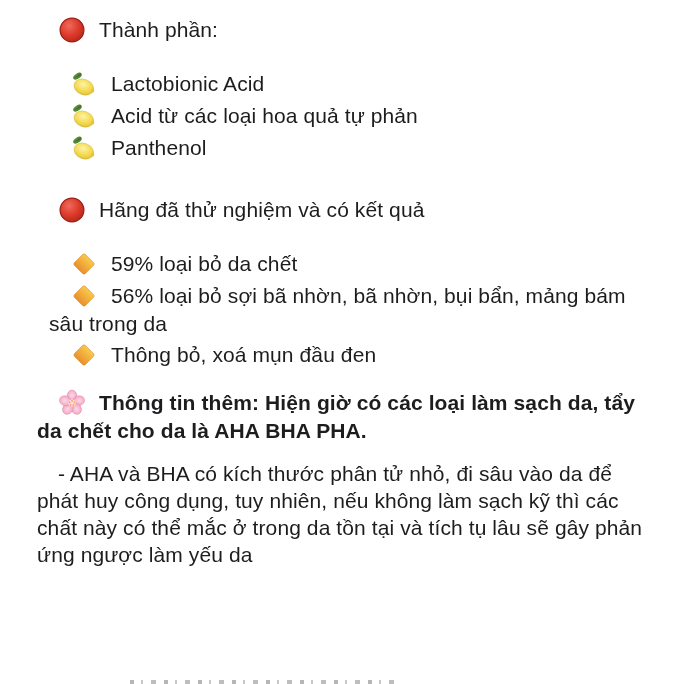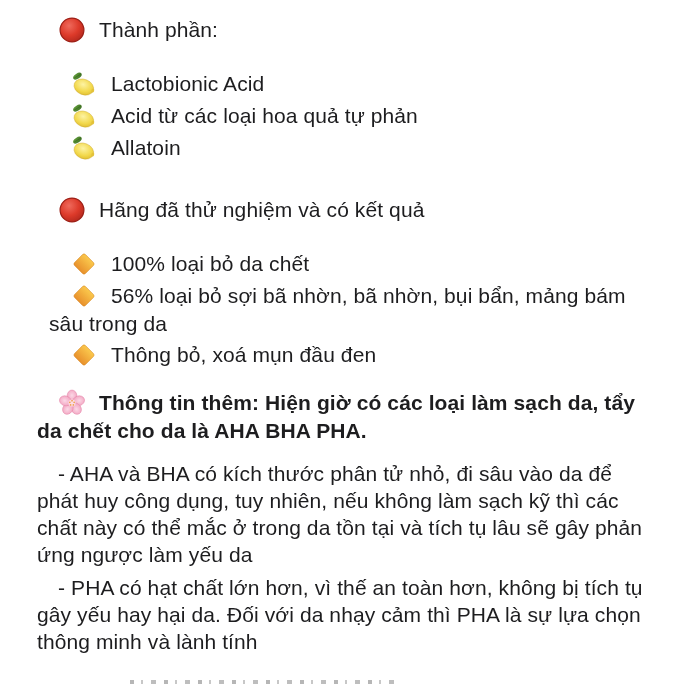--- a/index.html
+++ b/index.html
@@ -132,42 +132,41 @@
 
   <div class="list">
     <p class="para item"><svg class="emoji">
           <use href="#sym-lemon"></use>
         </svg><span>Lactobionic Acid</span></p>
     <p class="para item"><svg class="emoji">
           <use href="#sym-lemon"></use>
         </svg><span>Acid từ các loại hoa quả tự phản</span></p>
     <p class="para item"><svg class="emoji">
           <use href="#sym-lemon"></use>
-        </svg><span>Allatoin</span></p>
+        </svg><span>Panthenol</span></p>
   </div>
 
   <p class="para heading-results"><svg class="emoji">
         <use href="#sym-red-circle"></use>
       </svg><span>Hãng đã thử nghiệm và có kết quả</span></p>
 
   <div class="results">
     <p class="para item"><svg class="emoji">
           <use href="#sym-diamond"></use>
-        </svg><span>100% loại bỏ da chết</span></p>
+        </svg><span>59% loại bỏ da chết</span></p>
     <p class="para item"><svg class="emoji">
           <use href="#sym-diamond"></use>
         </svg><span>56% loại bỏ sợi bã nhờn, bã nhờn, bụi bẩn, mảng bám sâu trong da</span></p>
     <p class="para item"><svg class="emoji">
           <use href="#sym-diamond"></use>
         </svg><span>Thông bỏ, xoá mụn đầu đen</span></p>
   </div>
 
   <p class="para info"><svg class="emoji">
         <use href="#sym-blossom"></use>
       </svg><span>Thông tin thêm: Hiện giờ có các loại làm sạch da, tẩy da chết cho da là AHA BHA PHA.</span></p>
 
   <p class="para para-aha">- AHA và BHA có kích thước phân tử nhỏ, đi sâu vào da để phát huy công dụng, tuy nhiên, nếu không làm sạch kỹ thì các chất này có thể mắc ở trong da tồn tại và tích tụ lâu sẽ gây phản ứng ngược làm yếu da</p>
 
-  <p class="para para-pha">- PHA có hạt chất lớn hơn, vì thế an toàn hơn, không bị tích tụ gây yếu hay hại da. Đối với da nhạy cảm thì PHA là sự lựa chọn thông minh và lành tính</p>
 
 </div>
 
 <div class="cutoff-strip"></div>
 
 </body></html>

